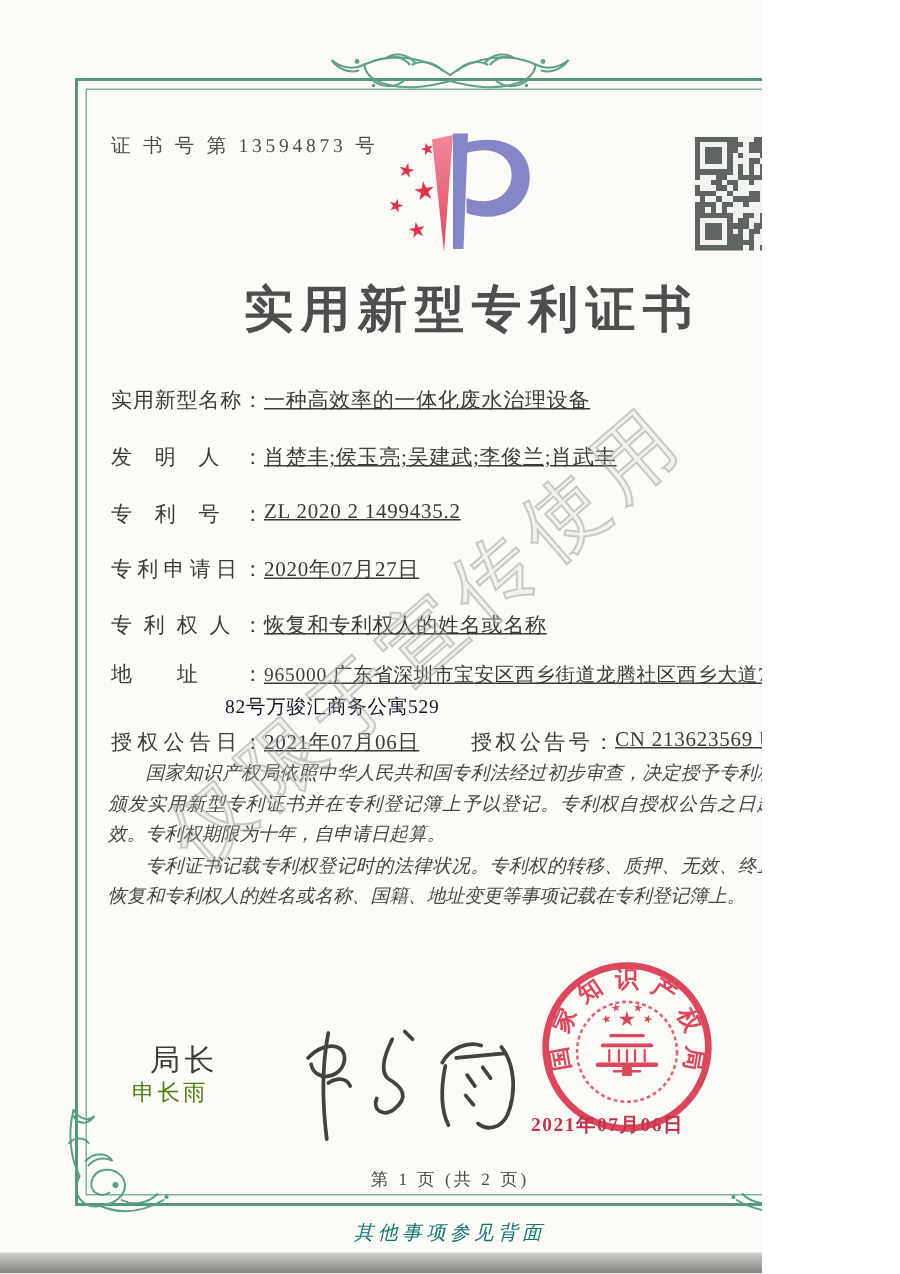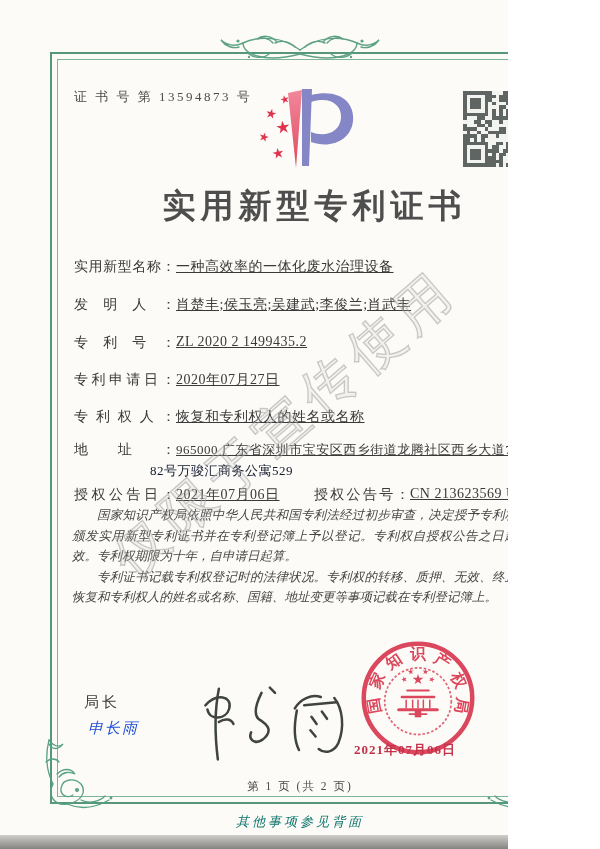--- a/index.html
+++ b/index.html
@@ -28,22 +28,22 @@
   .val{margin-left:0;text-decoration:underline;}
   .val-addr{font-size:13px;}
   .addr-line2{position:absolute;left:150px;top:462px;font-size:13px;letter-spacing:.5px;color:#0f172a;z-index:10;white-space:nowrap;}
   .grant2{position:absolute;left:240px;top:0;}
   .lbl2{display:inline-block;width:96px;text-align-last:justify;vertical-align:top;}
   
   .paras{position:absolute;left:72px;top:505px;width:458px;z-index:10;
     font-size:12.5px;line-height:20.5px;font-style:italic;color:#454545;text-align:justify;}
   .paras p{margin:0;text-indent:2em;font-family:Liberation Serif, serif;}
   
-  .director-title{position:absolute;left:84px;top:693px;font-size:15px;letter-spacing:3px;color:#3c3c3c;z-index:10;}
-  .director-name{position:absolute;left:88px;top:719px;font-size:15px;letter-spacing:2px;color:#1d4ed8;z-index:10;font-style:italic;}
+  .director-title{position:absolute;left:100px;top:693px;font-size:20px;letter-spacing:3px;color:#3c3c3c;z-index:10;}
+  .director-name{position:absolute;left:88px;top:719px;font-size:15px;letter-spacing:2px;color:#4d7c0f;z-index:10;}
   .signature{position:absolute;left:196px;top:676px;width:156px;height:94px;z-index:12;}
   .seal{position:absolute;left:360px;top:640px;width:116px;height:116px;z-index:40;opacity:.92;}
   .seal-date{position:absolute;left:354px;top:741px;width:150px;font-size:13px;letter-spacing:1px;
     color:#c3324a;font-weight:600;z-index:41;}
   .page-no{position:absolute;left:0;top:779px;width:600px;text-align:center;
     font-size:11.5px;letter-spacing:2px;color:#4a4a4a;z-index:10;}
   .back-note{position:absolute;left:0;top:813px;width:600px;text-align:center;
     font-size:13px;font-style:italic;letter-spacing:3px;color:#0f766e;z-index:10;}
   .scan-edge{position:absolute;left:0;top:835px;width:600px;height:14px;z-index:60;
     background:linear-gradient(#cfcecb,#84837f);}

